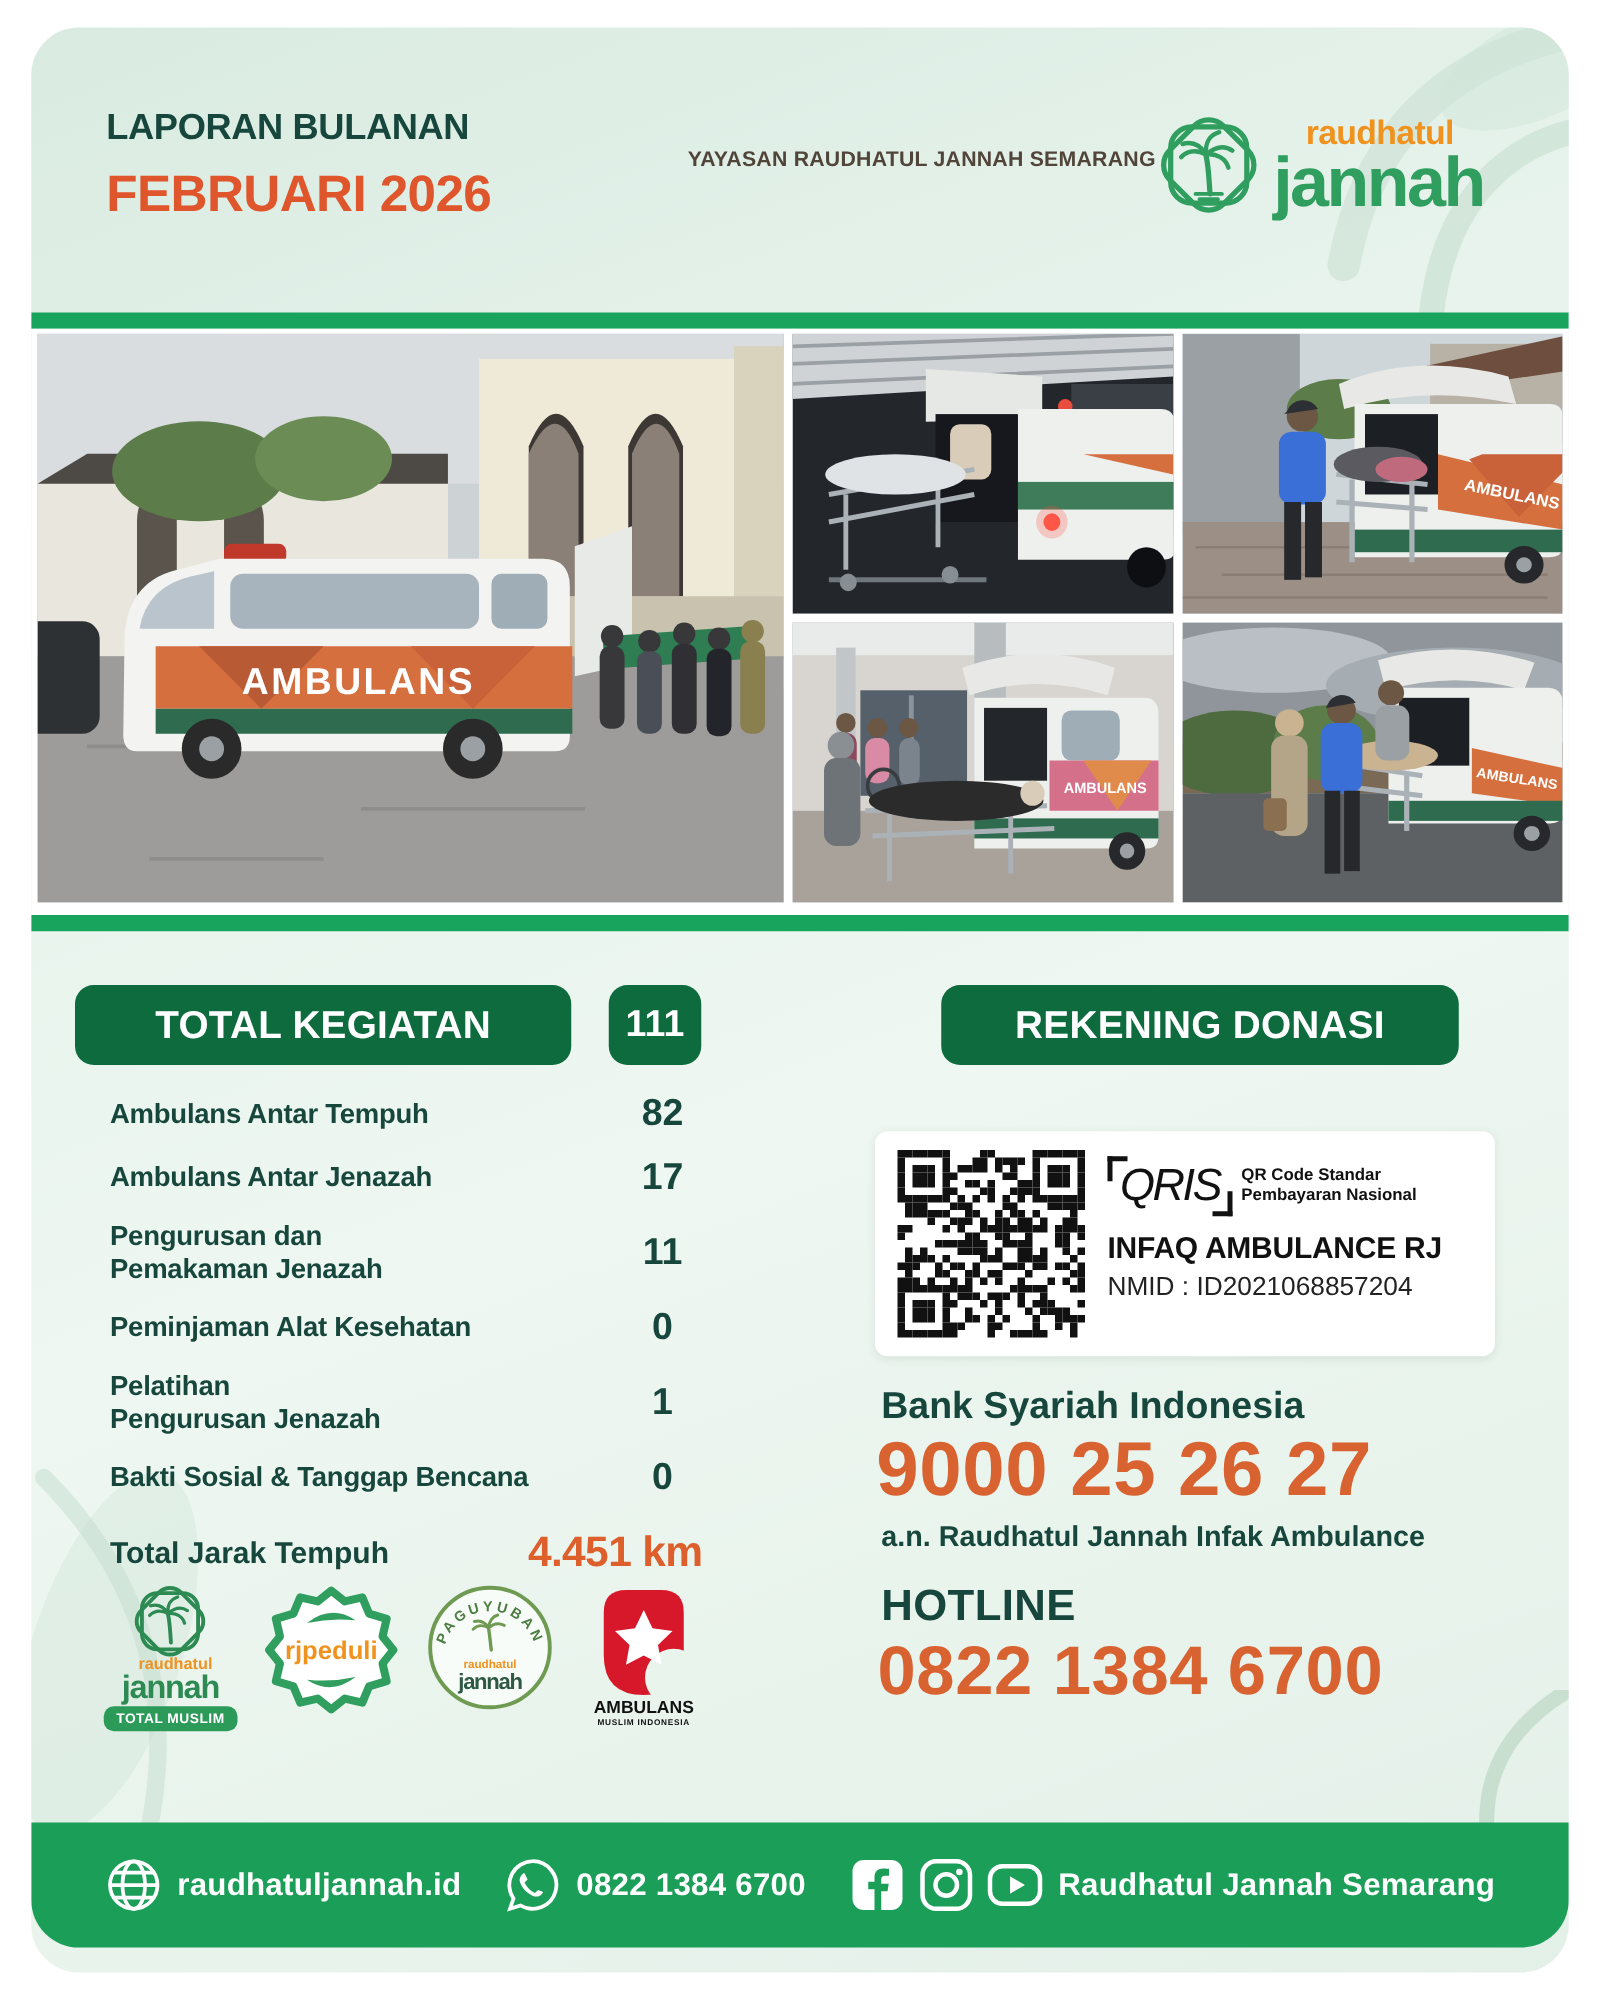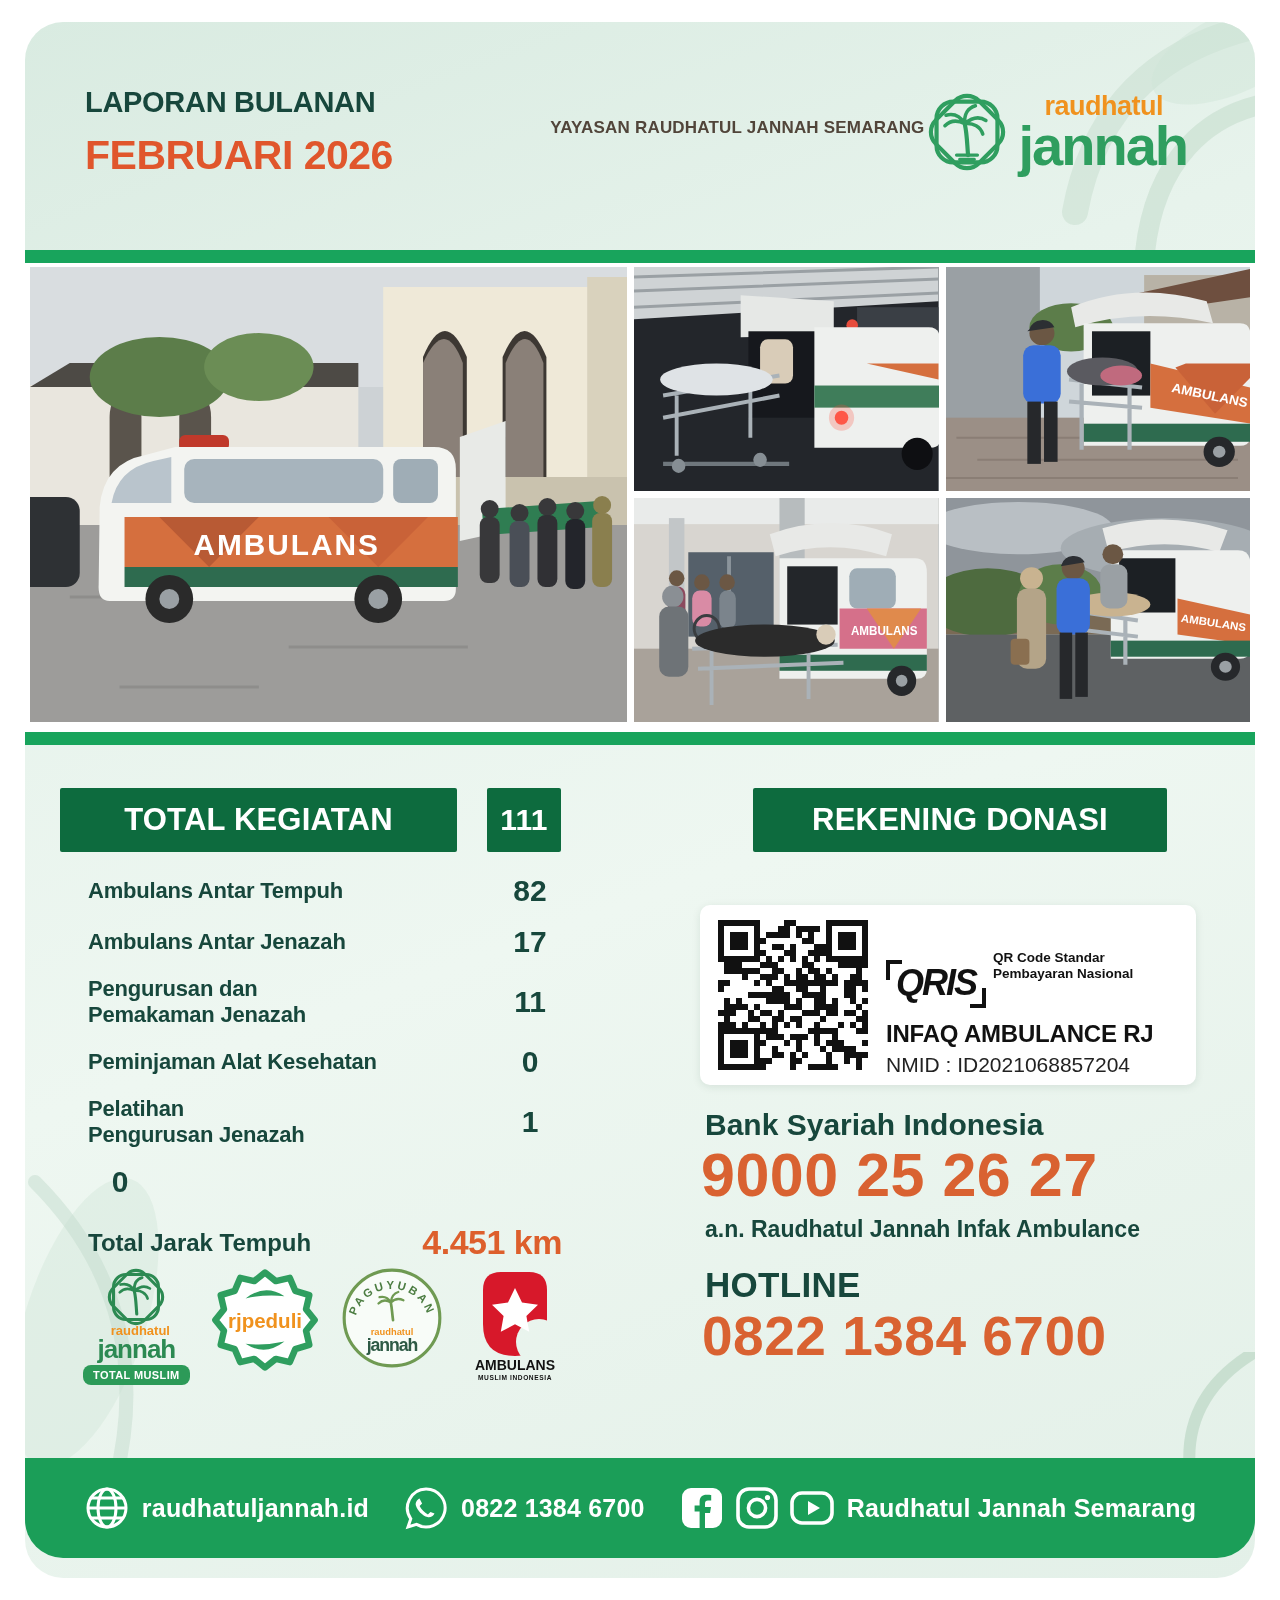--- a/index.html
+++ b/index.html
@@ -25,21 +25,21 @@
   
   .bar{position:absolute;left:0;width:100%;height:13px;background:#18a45c;}
   .photo-band{position:absolute;left:0;top:241px;width:100%;height:469px;background:#ffffff;
     display:flex;gap:7px;padding:4px 5px;}
   .ph{margin:0;overflow:hidden;background:#b9bec2;}
   .ph svg{display:block;width:100%;height:100%;}
   .ph-main{width:597px;height:455px;flex:none;}
   .ph-grid{flex:1;display:grid;grid-template-columns:1fr 1fr;grid-template-rows:1fr 1fr;gap:7px;height:455px;}
 
   
-  .pill{position:absolute;background:#0d6b3e;border-radius:2px;display:flex;align-items:center;justify-content:center;
+  .pill{position:absolute;background:#0d6b3e;border-radius:15px;display:flex;align-items:center;justify-content:center;
     color:#ffffff;font-weight:bold;font-size:31px;letter-spacing:.2px;}
 
   
   .stat-rows{position:absolute;left:63px;top:852px;width:474px;}
   .stat-row{display:flex;justify-content:space-between;align-items:center;margin-bottom:17px;min-height:34px;}
   .stat-label{font-size:22px;font-weight:bold;color:#17473c;line-height:26px;white-space:pre-line;letter-spacing:-.2px;}
   .stat-value{font-size:30px;font-weight:bold;color:#17473c;min-width:64px;text-align:center;}
   .dist-row{display:flex;justify-content:space-between;align-items:center;margin-top:24px;}
   .dist-label{font-size:24px;font-weight:bold;color:#17473c;}
   .dist-value{font-size:34px;font-weight:bold;color:#dd5f2c;letter-spacing:-.5px;}
@@ -54,22 +54,22 @@
     padding:4px 10px;border-radius:8px;letter-spacing:.4px;white-space:nowrap;}
 
   
   .qris-card{position:absolute;left:675px;top:883px;width:496px;height:180px;background:#ffffff;border-radius:10px;
     box-shadow:0 2px 8px rgba(20,60,40,.10);}
   #qr{position:absolute;left:18px;top:15px;width:150px;height:150px;display:grid;
     grid-template-columns:repeat(25,1fr);grid-template-rows:repeat(25,1fr);background:#fff;}
   .qm{background:#111111;}
   .qris-info{position:absolute;left:186px;top:20px;right:10px;}
   .qris-row{display:flex;align-items:center;gap:9px;}
-  .qris-brand{position:relative;font-size:36px;font-weight:bold;color:#111;letter-spacing:-2px;padding:2px 8px 2px 10px;
-    font-family:"Liberation Sans",sans-serif;font-style:italic;margin-top:35px;}
+  .qris-brand{position:relative;font-size:36px;font-weight:normal;color:#111;letter-spacing:-2px;padding:2px 8px 2px 10px;
+    font-family:"Liberation Sans",sans-serif;font-style:italic;}
   .qris-brand::before{content:"";position:absolute;left:0;top:0;width:12px;height:16px;border-left:4px solid #111;border-top:4px solid #111;}
   .qris-brand::after{content:"";position:absolute;right:-2px;bottom:-2px;width:12px;height:16px;border-right:4px solid #111;border-bottom:4px solid #111;}
   .qris-tag{font-size:13.5px;font-weight:bold;color:#111;line-height:16px;}
   .qris-title{margin-top:14px;font-size:24px;font-weight:bold;color:#111;letter-spacing:-.2px;}
   .qris-nmid{margin-top:5px;font-size:21px;color:#222;}
   .bank-name{position:absolute;left:680px;top:1086px;font-size:30px;font-weight:bold;color:#17473c;}
   .acct{position:absolute;left:676px;top:1118px;font-size:61px;font-weight:bold;color:#d96231;letter-spacing:.5px;}
   .holder{position:absolute;left:680px;top:1194px;font-size:23px;font-weight:bold;color:#17473c;}
   .hotline{position:absolute;left:680px;top:1243px;font-size:35px;font-weight:bold;color:#17473c;letter-spacing:.3px;}
   .hotline-num{position:absolute;left:677px;top:1282px;font-size:55px;font-weight:bold;color:#d96231;letter-spacing:.5px;}
@@ -341,20 +341,21 @@
       <div class="stat-row">
         <div class="stat-label">Peminjaman Alat Kesehatan</div>
         <div class="stat-value">0</div>
       </div>
       <div class="stat-row">
         <div class="stat-label">Pelatihan
 Pengurusan Jenazah</div>
         <div class="stat-value">1</div>
       </div>
       <div class="stat-row">
+        <div class="stat-label">Bakti Sosial &amp; Tanggap Bencana</div>
         <div class="stat-value">0</div>
       </div>
       <div class="dist-row">
         <div class="dist-label">Total Jarak Tempuh</div>
         <div class="dist-value">4.451 km</div>
       </div>
     </div>
 
     <div class="partners">
       <div class="partner">

